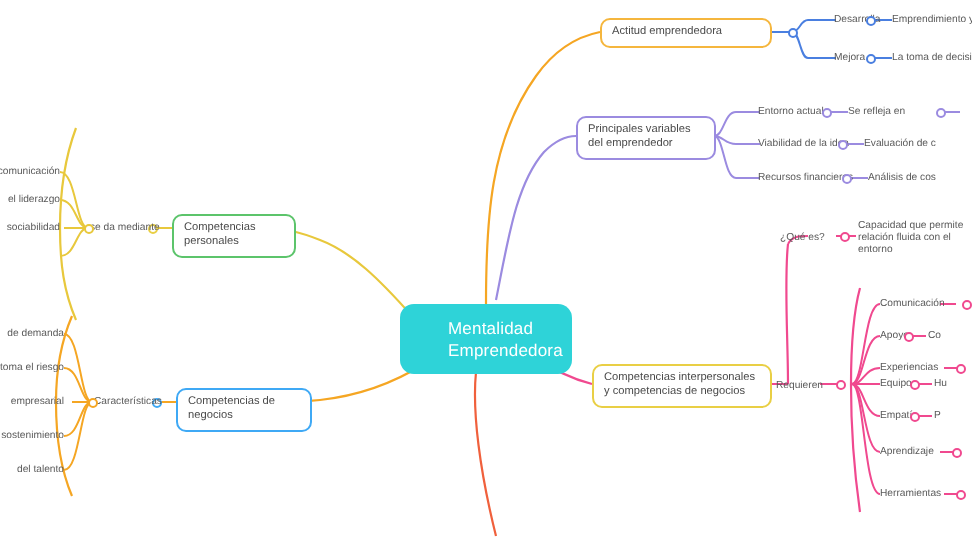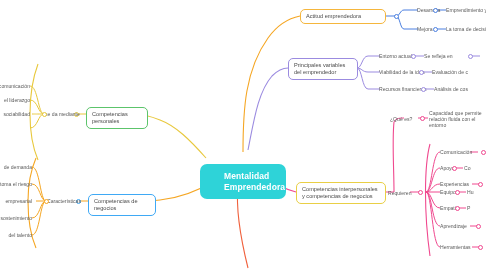--- a/index.html
+++ b/index.html
@@ -9,22 +9,22 @@
     -webkit-font-smoothing:antialiased;
   }
   #canvas{position:relative;width:486px;height:270px;overflow:hidden;}
   svg.links{position:absolute;left:0;top:0;width:486px;height:270px;pointer-events:none;}
 
   .node{position:absolute;box-sizing:border-box;white-space:nowrap;}
 
   
   .central{
     background:#2ED3D8;color:#ffffff;border-radius:7px;
-    font-size:8.5px;line-height:10.5px;font-weight:bold;text-align:center;
-    padding:7px 24px;white-space:normal;letter-spacing:.1px;margin-top:12px;
+    font-size:8.5px;line-height:10.5px;font-weight:normal;text-align:center;
+    padding:7px 24px;white-space:normal;letter-spacing:.1px;
   }
 
   
   .boxed{
     background:#ffffff;border:1px solid #cfcfcf;border-radius:5px;
     font-size:5.6px;line-height:7px;color:#4a4a4a;padding:3px 5px;
     white-space:normal;text-align:left;
   }
   .boxed.orange{border-color:#F5B63D;}
   .boxed.purple{border-color:#9B8BE0;}

